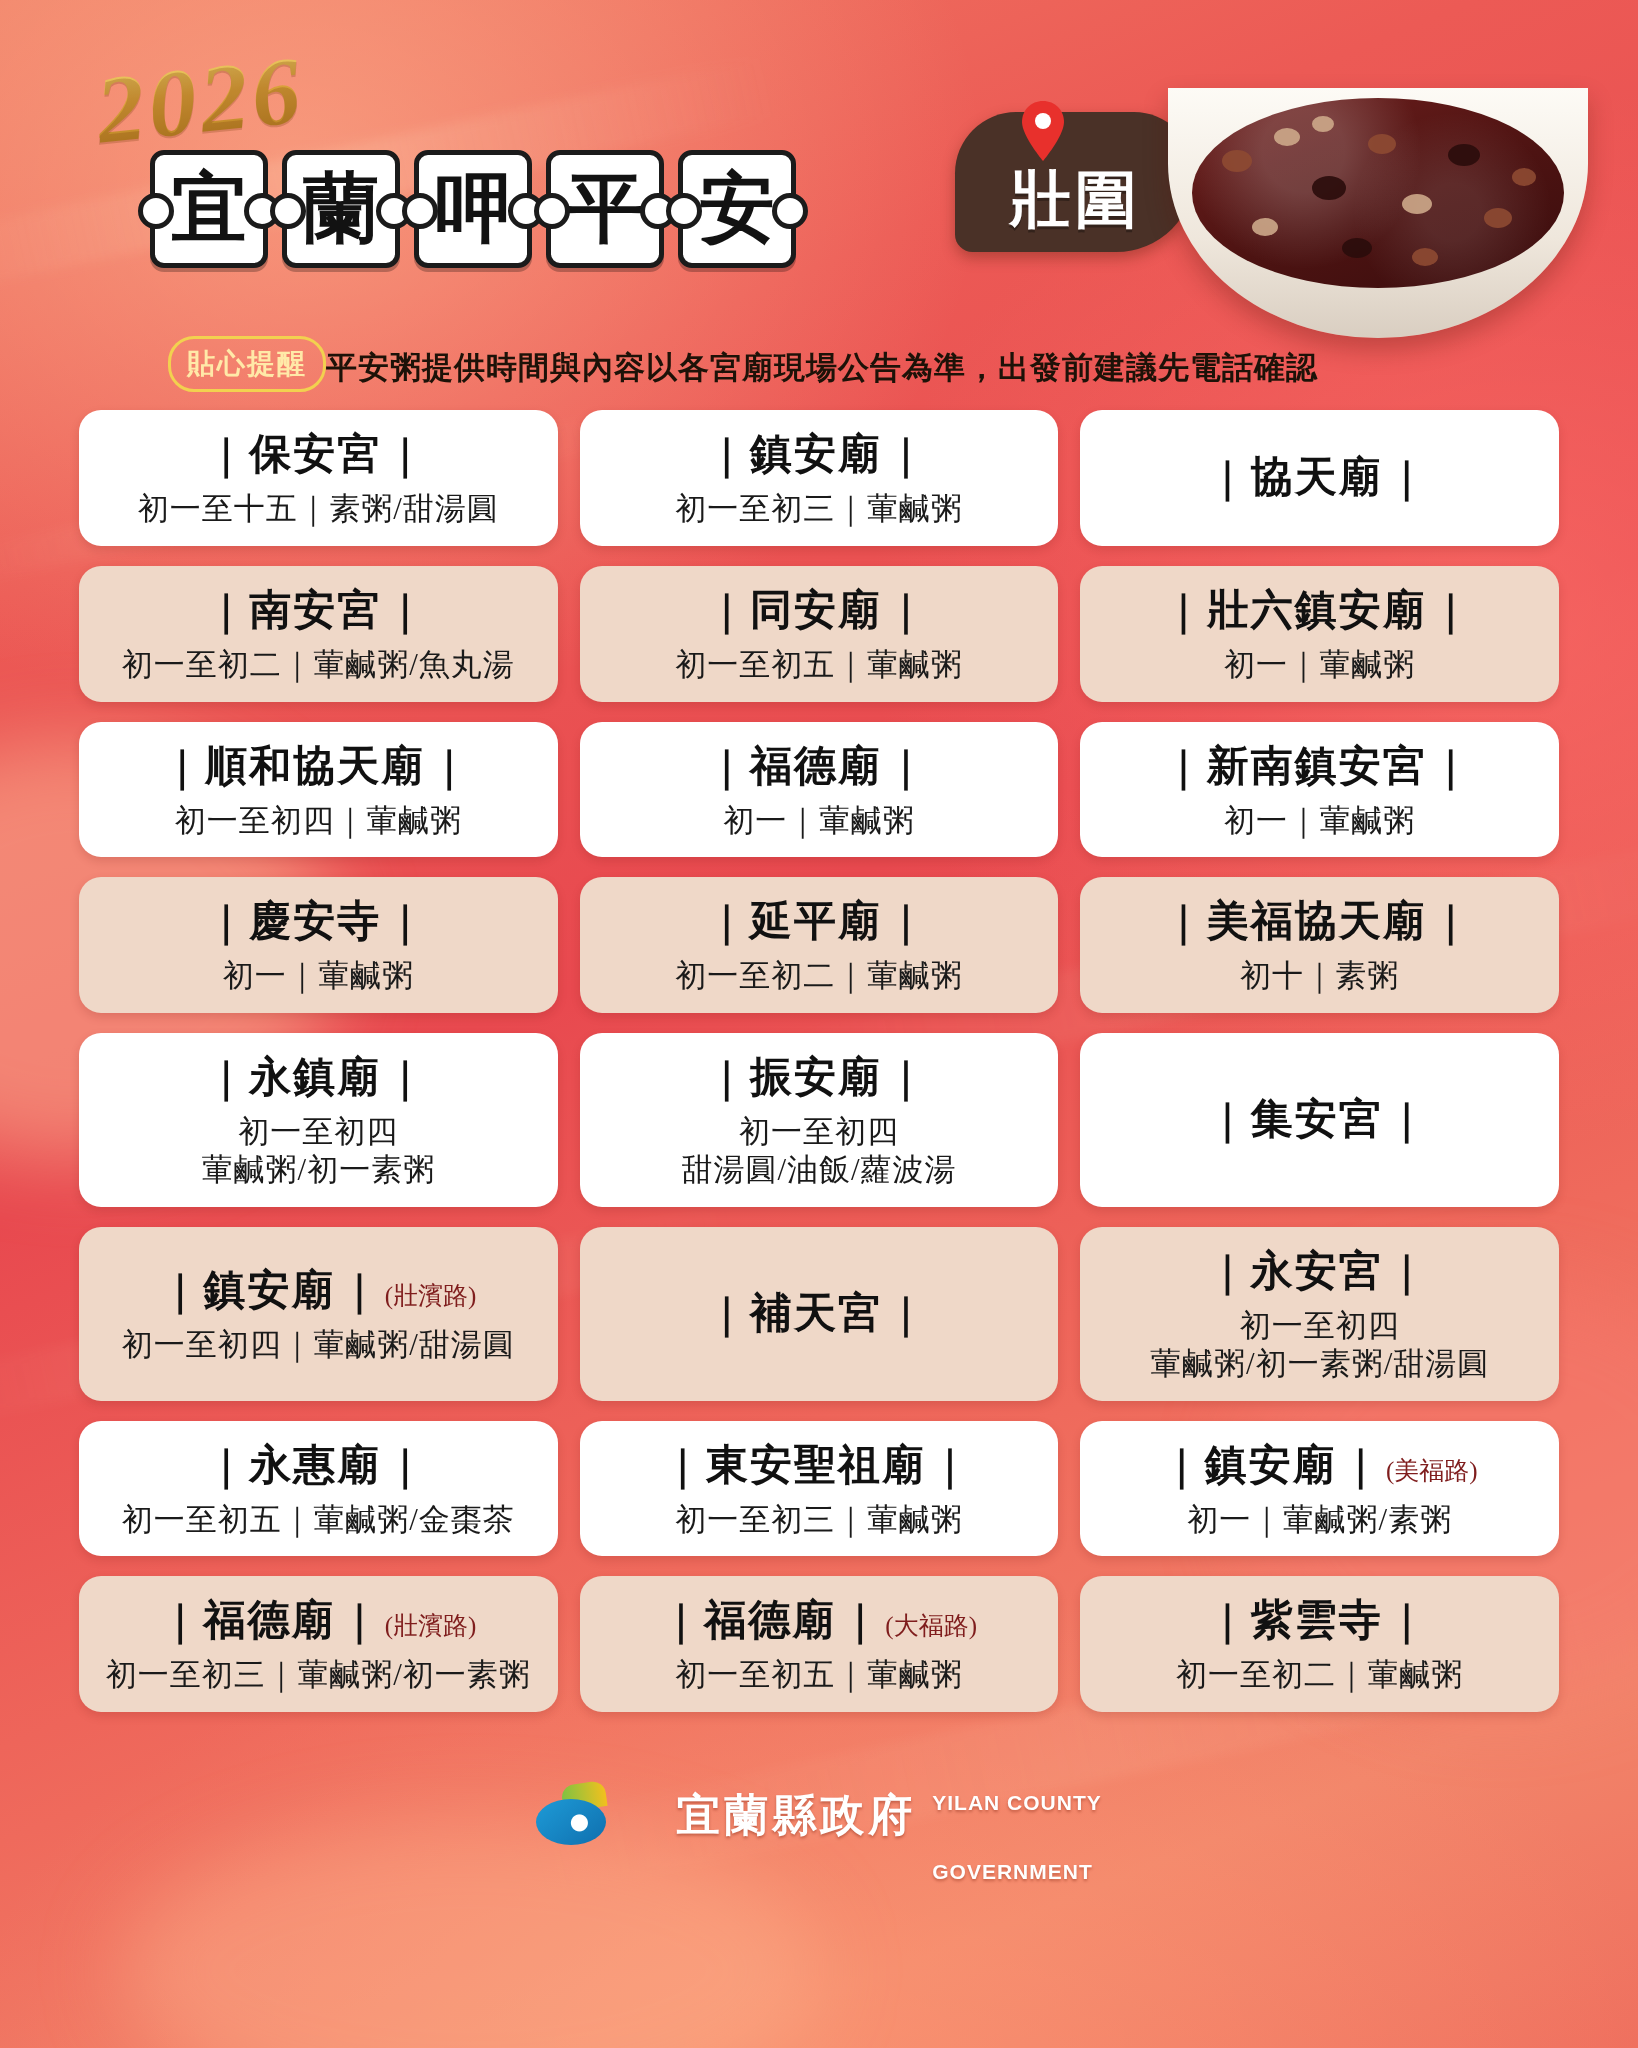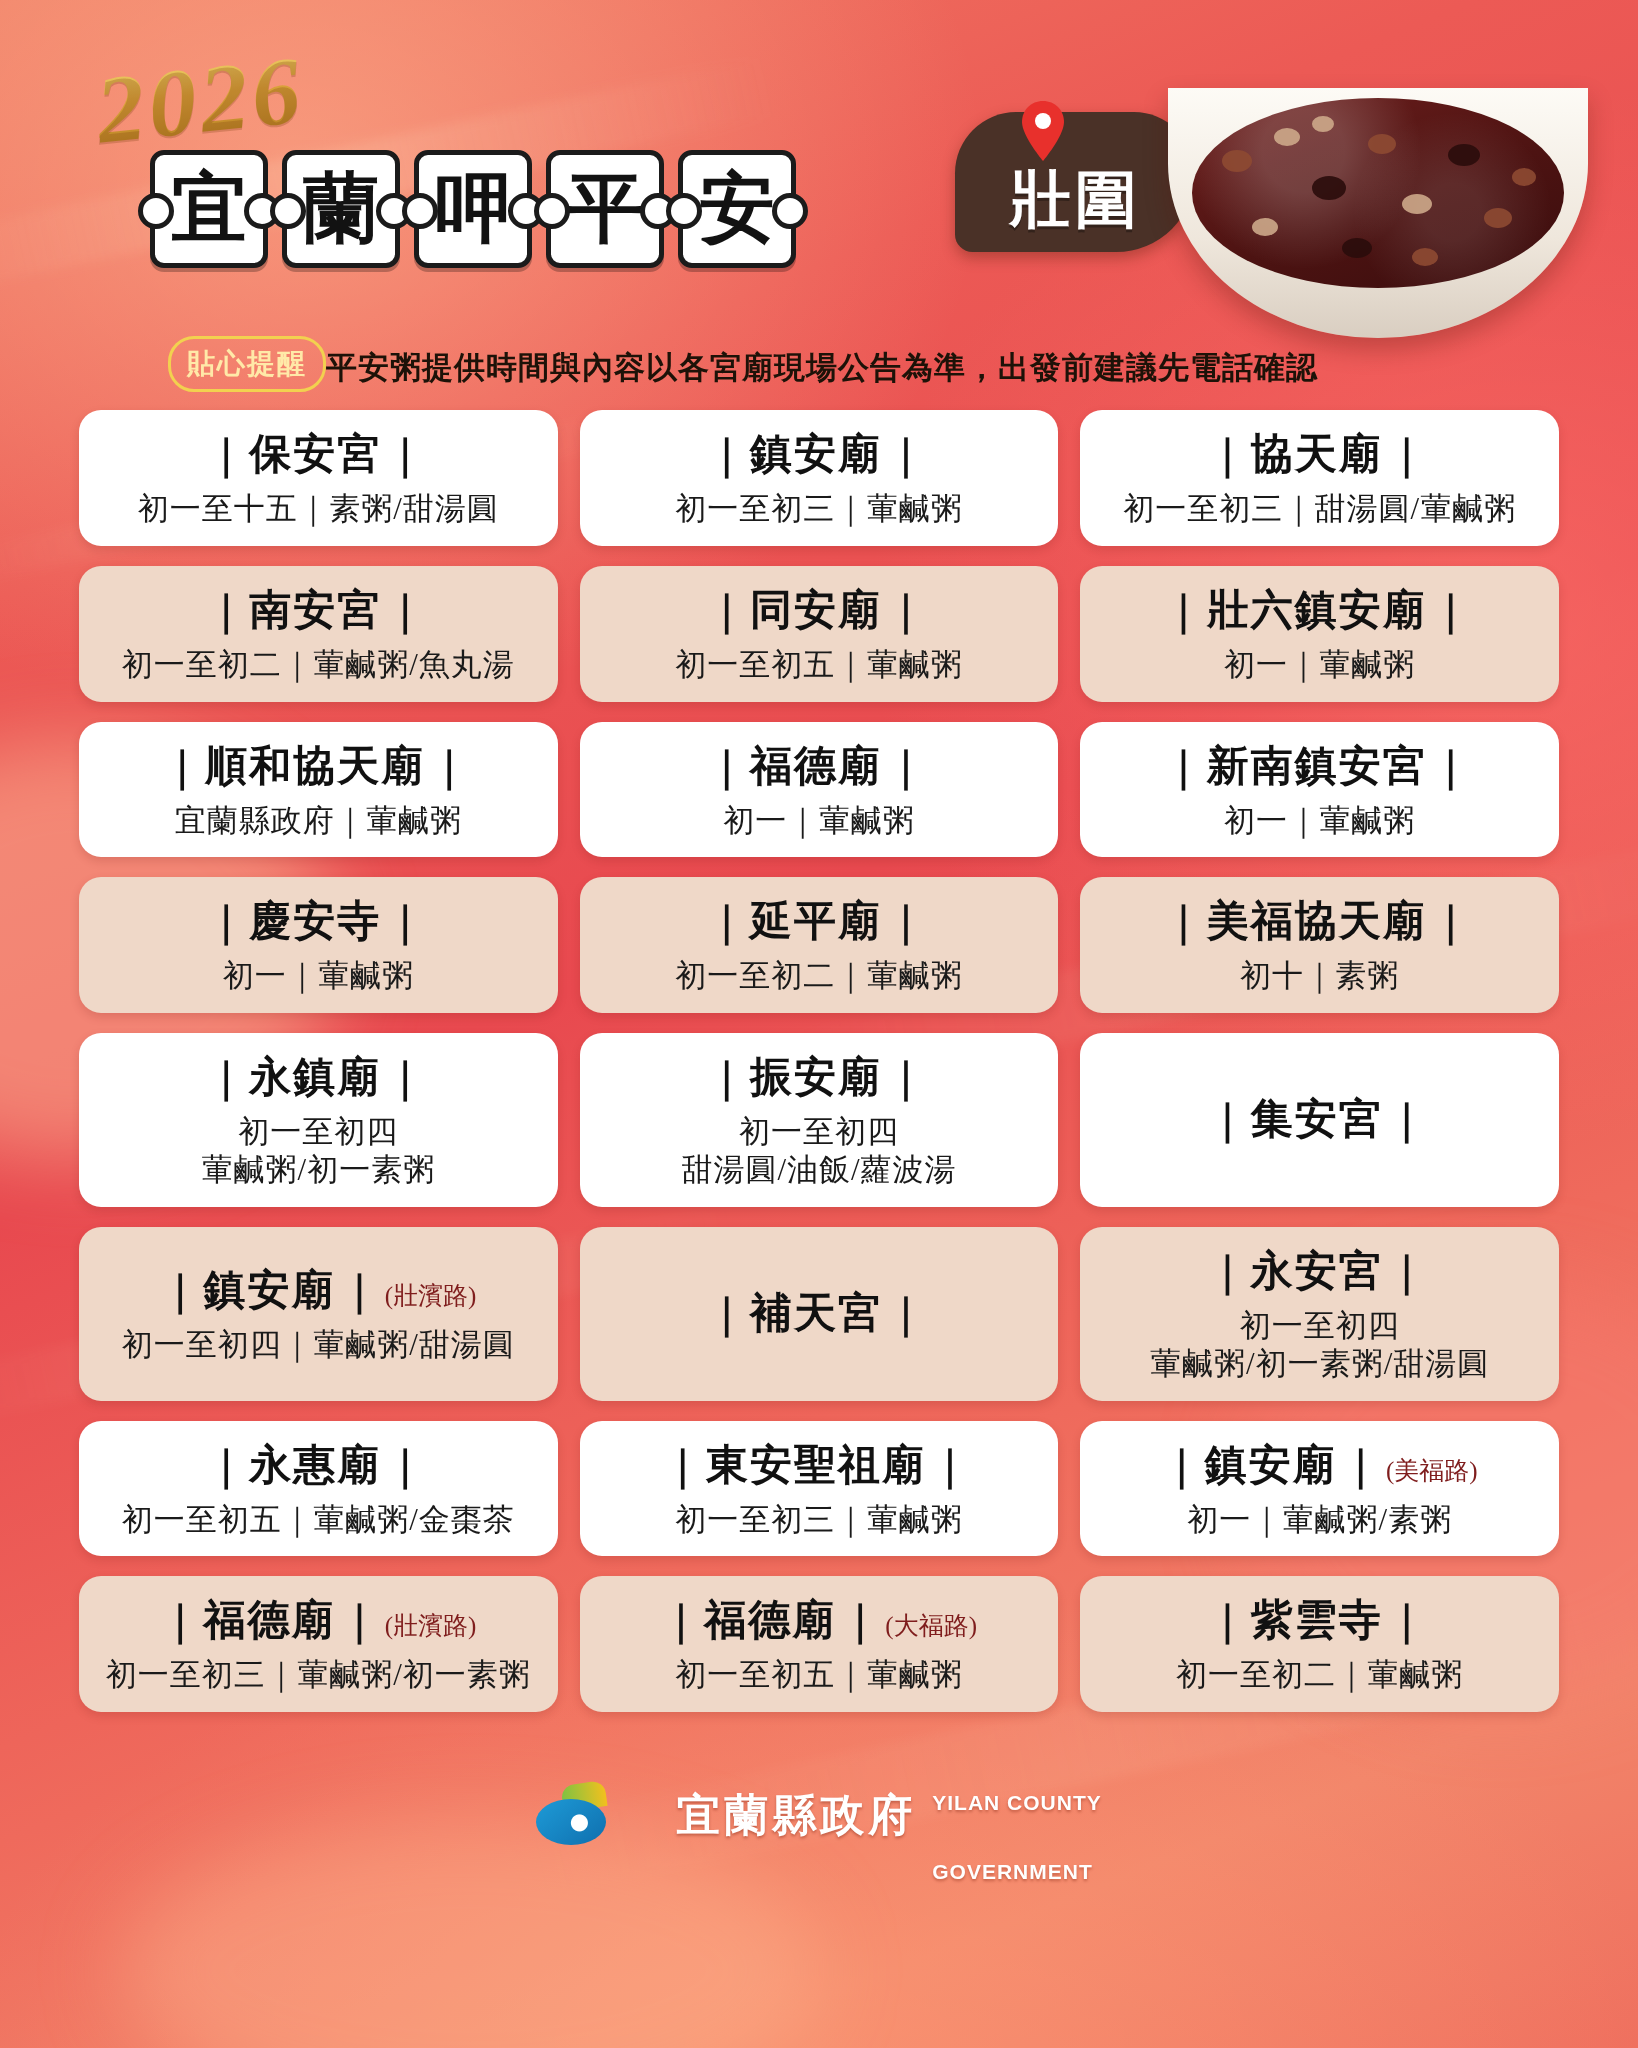--- a/index.html
+++ b/index.html
@@ -387,21 +387,20 @@
       </div>
       <div class="detail">初一至初三｜葷鹹粥</div>
     </div>
     <div class="card white">
       <div class="temple-line">
         <span class="bar">｜</span>
         <span class="temple-name">協天廟</span>
         <span class="bar">｜</span>
         <span class="sub"></span>
       </div>
-      <div class="detail">初一至初三｜甜湯圓/葷鹹粥</div>
     </div>
 
     <div class="card beige">
       <div class="temple-line">
         <span class="bar">｜</span>
         <span class="temple-name">南安宮</span>
         <span class="bar">｜</span>
         <span class="sub"></span>
       </div>
       <div class="detail">初一至初二｜葷鹹粥/魚丸湯</div>
@@ -425,21 +424,21 @@
       <div class="detail">初一｜葷鹹粥</div>
     </div>
 
     <div class="card white">
       <div class="temple-line">
         <span class="bar">｜</span>
         <span class="temple-name">順和協天廟</span>
         <span class="bar">｜</span>
         <span class="sub"></span>
       </div>
-      <div class="detail">宜蘭縣政府｜葷鹹粥</div>
+      <div class="detail">初一至初四｜葷鹹粥</div>
     </div>
     <div class="card white">
       <div class="temple-line">
         <span class="bar">｜</span>
         <span class="temple-name">福德廟</span>
         <span class="bar">｜</span>
         <span class="sub"></span>
       </div>
       <div class="detail">初一｜葷鹹粥</div>
     </div>

